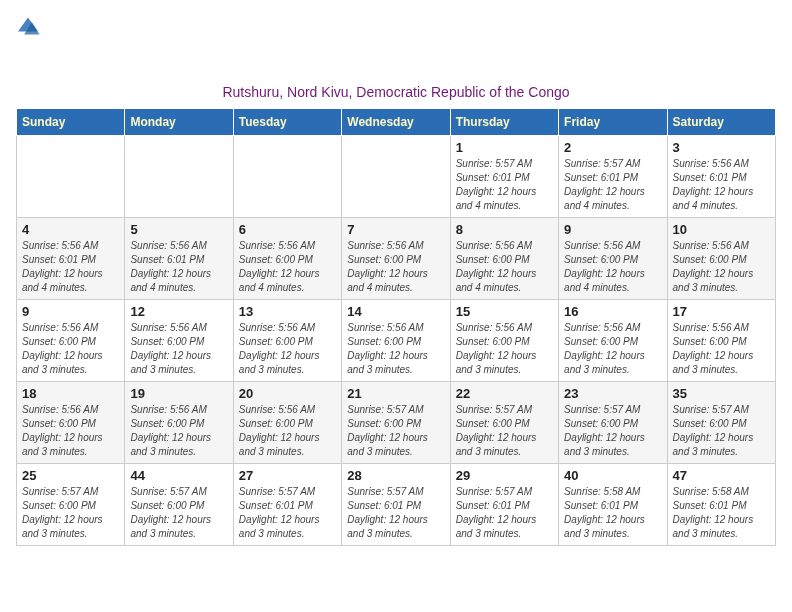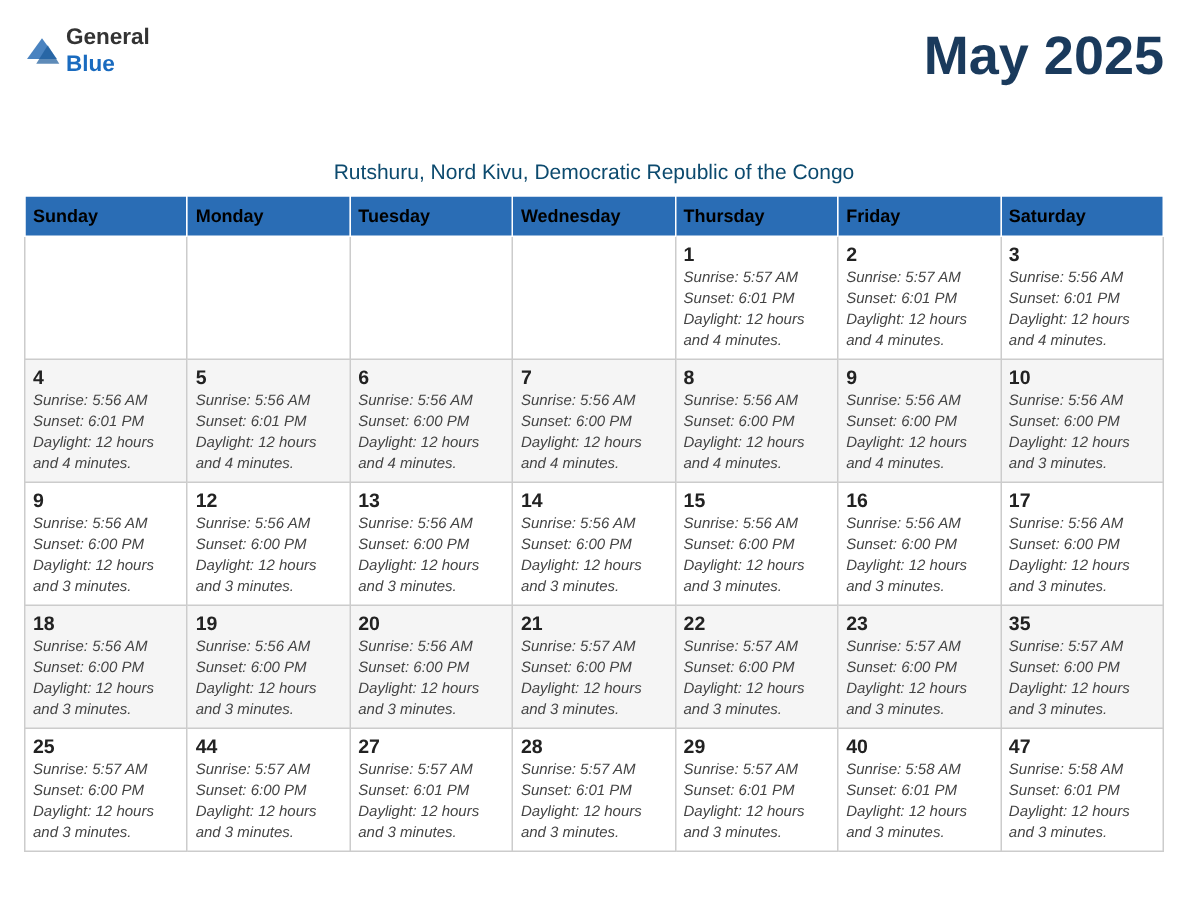--- a/index.html
+++ b/index.html
@@ -37,33 +37,33 @@
     }
     .month-title {
       font-size: 36px;
       font-weight: bold;
       color: #1a3a5c;
       text-align: right;
     }
     .subtitle {
       text-align: center;
       font-size: 14px;
-      color: #0c4a6e;
+      color: #701a75;
       margin-bottom: 8px;
       font-weight: normal;
       margin-top: 48px;
     }
     .calendar {
       width: 100%;
       border-collapse: collapse;
       font-size: 11px;
     }
     .calendar thead tr th {
       background-color: #2a6db5;
-      color: #000000;
+      color: #fef9c3;
       text-align: left;
       padding: 6px 5px;
       font-size: 12px;
       font-weight: bold;
       border: 1px solid #fff;
     }
     .calendar tbody tr td {
       border: 1px solid #ccc;
       vertical-align: top;
       padding: 4px 5px;
@@ -92,26 +92,21 @@
   </style>
 </head>
 <body>
 
 <div class="header-top">
   <div class="logo">
     <svg class="logo-icon" viewBox="0 0 30 26">
       <polygon points="15,2 28,20 2,20" fill="#2a6db5" opacity="0.85"></polygon>
       <polygon points="20,8 30,24 10,24" fill="#1a5a9a" opacity="0.7"></polygon>
     </svg>
-    <div>
-      <span class="logo-text-general">General</span><br>
-      <span class="logo-text-blue">Blue</span>
-    </div>
   </div>
-  <div class="month-title">May 2025</div>
 </div>
 
 <div class="subtitle">Rutshuru, Nord Kivu, Democratic Republic of the Congo</div>
 
 <table class="calendar">
   <thead>
     <tr>
     <th>Sunday</th>
         <th>Monday</th>
         <th>Tuesday</th>

